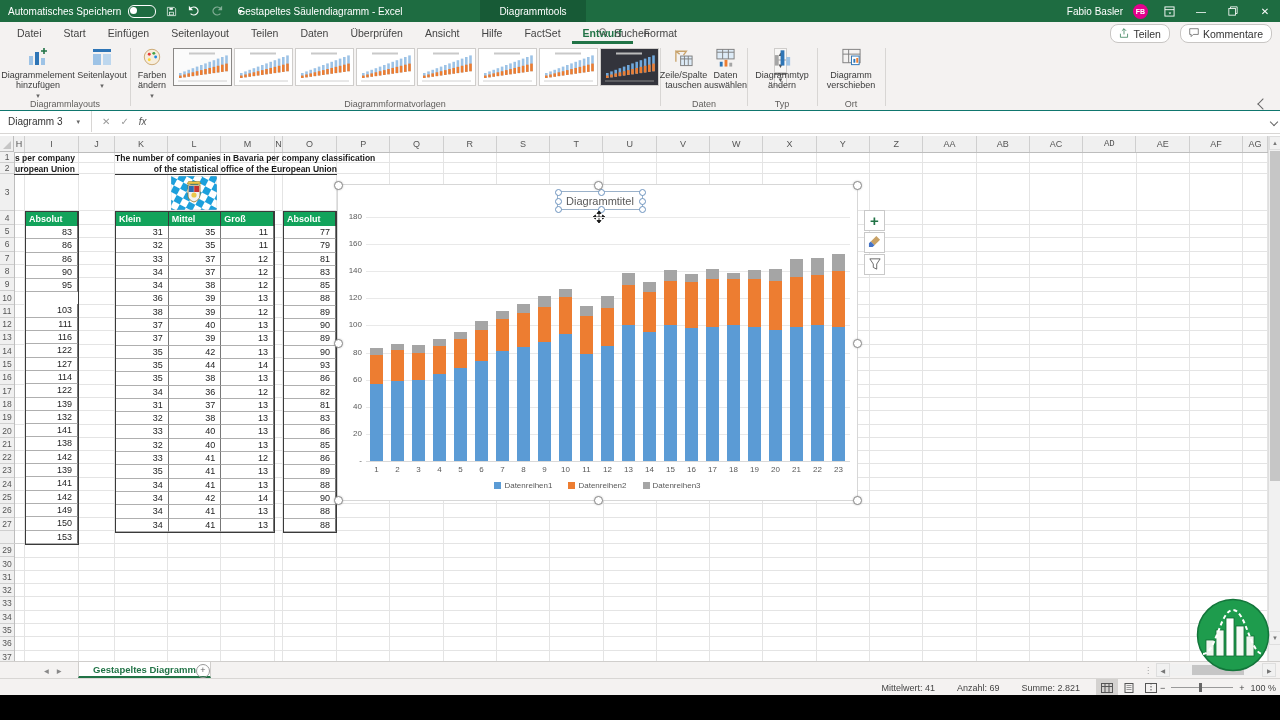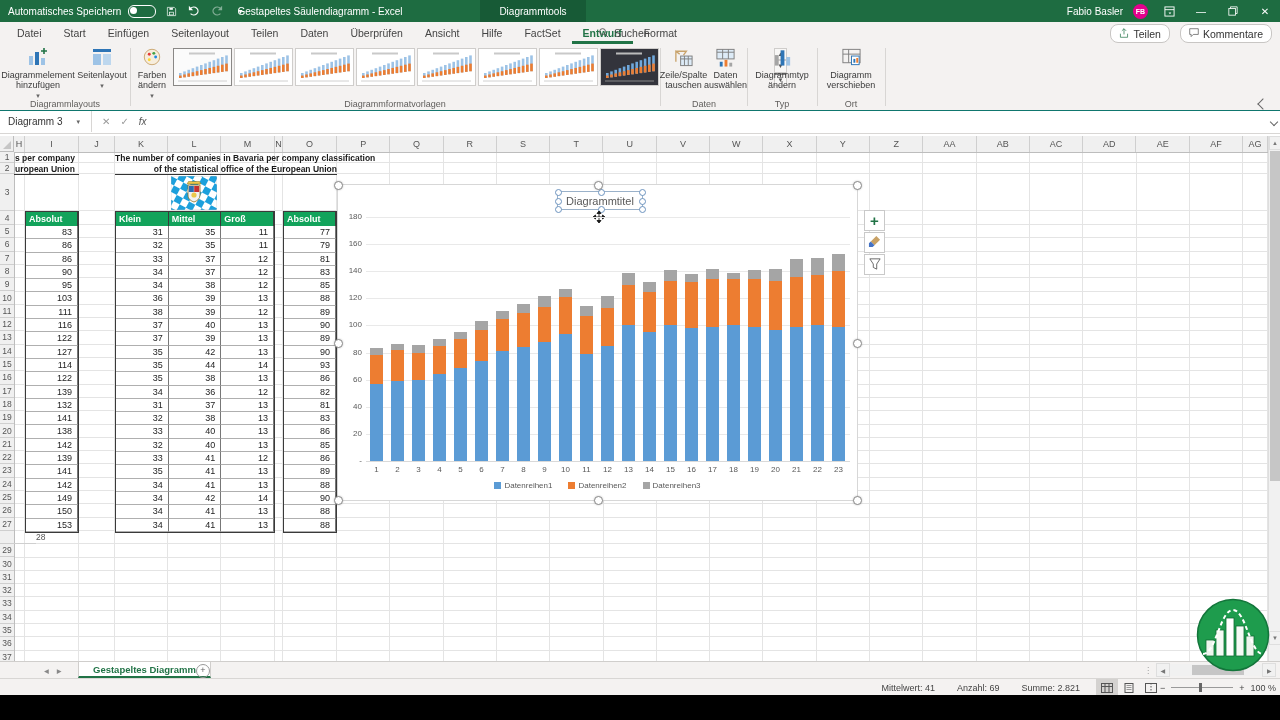--- a/index.html
+++ b/index.html
@@ -637,21 +637,21 @@
         <div class="colhdr" style="left: 550.2px; width: 53.3px;">T</div>
         <div class="colhdr" style="left: 603.5px; width: 53.3px;">U</div>
         <div class="colhdr" style="left: 656.8px; width: 53.3px;">V</div>
         <div class="colhdr" style="left: 710.1px; width: 53.3px;">W</div>
         <div class="colhdr" style="left: 763.4px; width: 53.3px;">X</div>
         <div class="colhdr" style="left: 816.7px; width: 53.3px;">Y</div>
         <div class="colhdr" style="left: 870px; width: 53.3px;">Z</div>
         <div class="colhdr" style="left: 923.3px; width: 53.3px;">AA</div>
         <div class="colhdr" style="left: 976.6px; width: 53.3px;">AB</div>
         <div class="colhdr" style="left: 1029.9px; width: 53.3px;">AC</div>
-        <div class="colhdr" style="left: 1083.2px; width: 53.3px;">AD</div>
+        <div class="colhdr" style="left: 1083.2px; width: 53.3px; font-family: Liberation Mono, monospace;">AD</div>
         <div class="colhdr" style="left: 1136.5px; width: 53.3px;">AE</div>
         <div class="colhdr" style="left: 1189.8px; width: 53.3px;">AF</div>
         <div class="colhdr" style="left: 1243.1px; width: 24.9px;">AG</div>
       </div>
     <div id="selall"></div>
     <div id="rowhdr-col">
         <div class="rowhdr" style="top: 0px; height: 11px; line-height: 11px;">1</div>
         <div class="rowhdr" style="top: 11px; height: 11px; line-height: 11px;">2</div>
         <div class="rowhdr" style="top: 22px; height: 37px; line-height: 37px;">3</div>
         <div class="rowhdr" style="top: 59px; height: 14px; line-height: 14px;">4</div>
@@ -724,21 +724,21 @@
           <div class="xrow">
             <div class="xcell" style="width: 53px;">86</div>
           </div>
           <div class="xrow">
             <div class="xcell" style="width: 53px;">90</div>
           </div>
           <div class="xrow">
             <div class="xcell" style="width: 53px;">95</div>
           </div>
           <div class="xrow">
-            <div class="xcell" style="width: 53px;">103</div>
+            <div class="xcell" style="width: 53px; margin-top: 12px;">103</div>
           </div>
           <div class="xrow">
             <div class="xcell" style="width: 53px;">111</div>
           </div>
           <div class="xrow">
             <div class="xcell" style="width: 53px;">116</div>
           </div>
           <div class="xrow">
             <div class="xcell" style="width: 53px;">122</div>
           </div>

